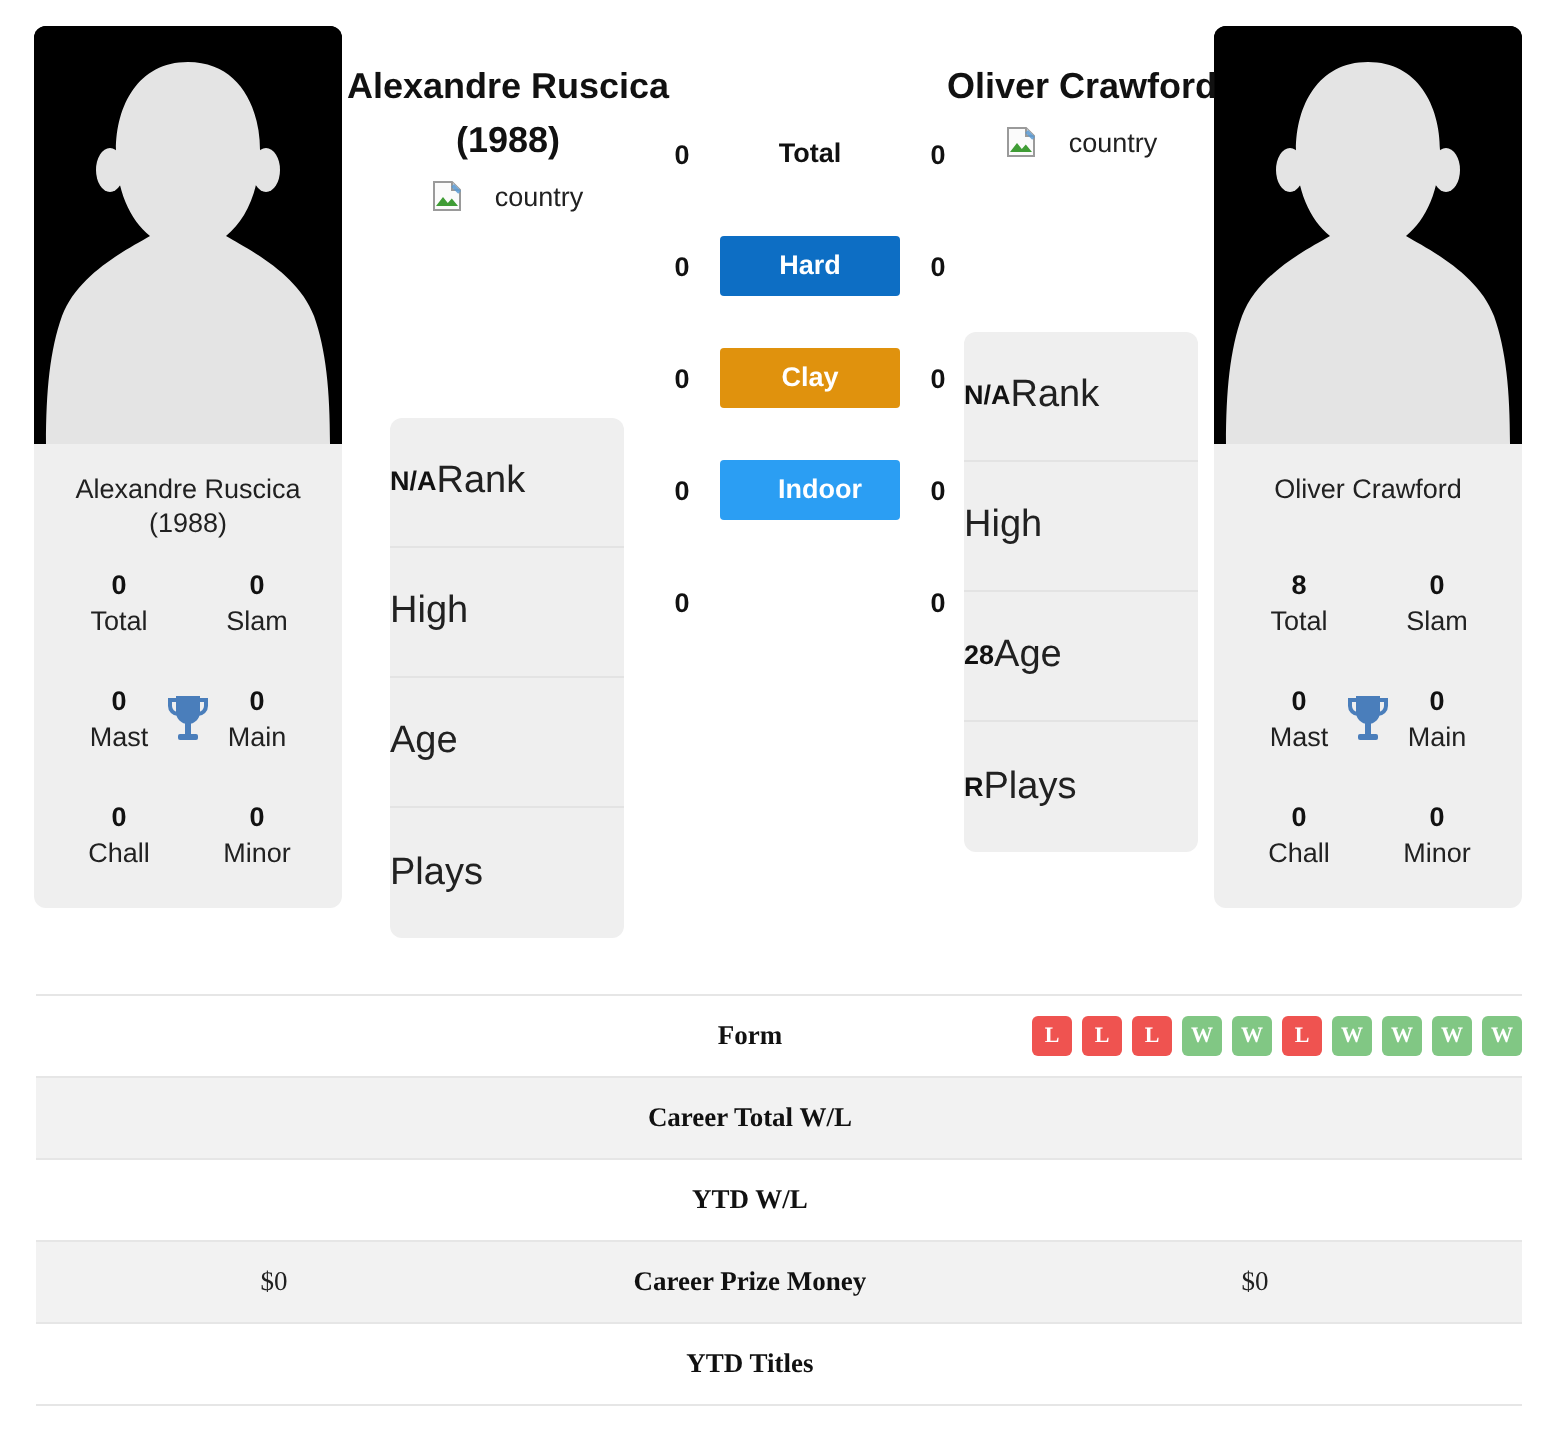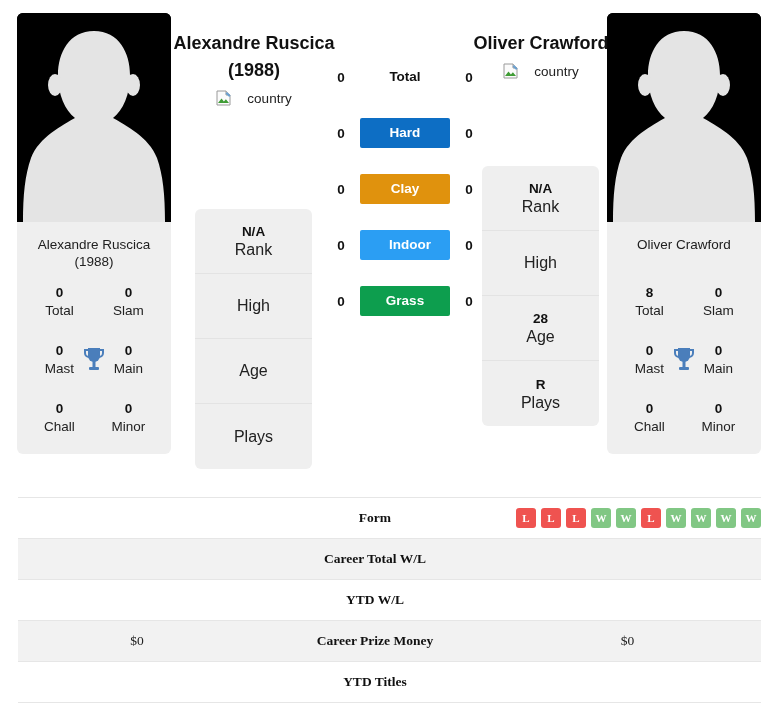--- a/index.html
+++ b/index.html
@@ -91,34 +91,33 @@
     width: 117px;
     background: #efefef;
     border-radius: 6px;
     overflow: hidden;
   }
   .info-card.left  { left: 195px; top: 209px; }
   .info-card.right { left: 482px; top: 166px; }
   .info-row {
     height: 65px;
     display: flex;
-    flex-direction: column;
     align-items: center;
-    justify-content: center;
+    justify-content: flex-start;
     border-bottom: 1px solid #e3e3e3;
   }
   .info-row:last-child { border-bottom: none; }
   .info-row .iv {
     font-size: 13.5px;
     font-weight: bold;
     line-height: 18px;
     color: #111;
   }
   .info-row .il {
-    font-size: 16px;
+    font-size: 19px;
     line-height: 18px;
     color: #212121;
   }
 
   
   .headline {
     position: absolute;
     width: 190px;
     text-align: center;
   }
@@ -417,21 +416,20 @@
       <span class="surf-badge" style="background: rgb(224, 146, 13);">Clay</span>
       <span class="surf-val">0</span>
     </div>
     <div class="surf-row">
       <span class="surf-val">0</span>
       <span class="surf-badge" style="background: rgb(43, 158, 243); padding-left: 10px;">Indoor</span>
       <span class="surf-val">0</span>
     </div>
     <div class="surf-row">
       <span class="surf-val">0</span>
-      <span class="surf-badge" style="background: rgb(13, 158, 78);">Grass</span>
       <span class="surf-val">0</span>
     </div>
   </div>
 </div>
 
 <table class="stats-table">
   <tbody>
     <tr>
       <td class="side"></td>
       <td class="middle">Form</td>

